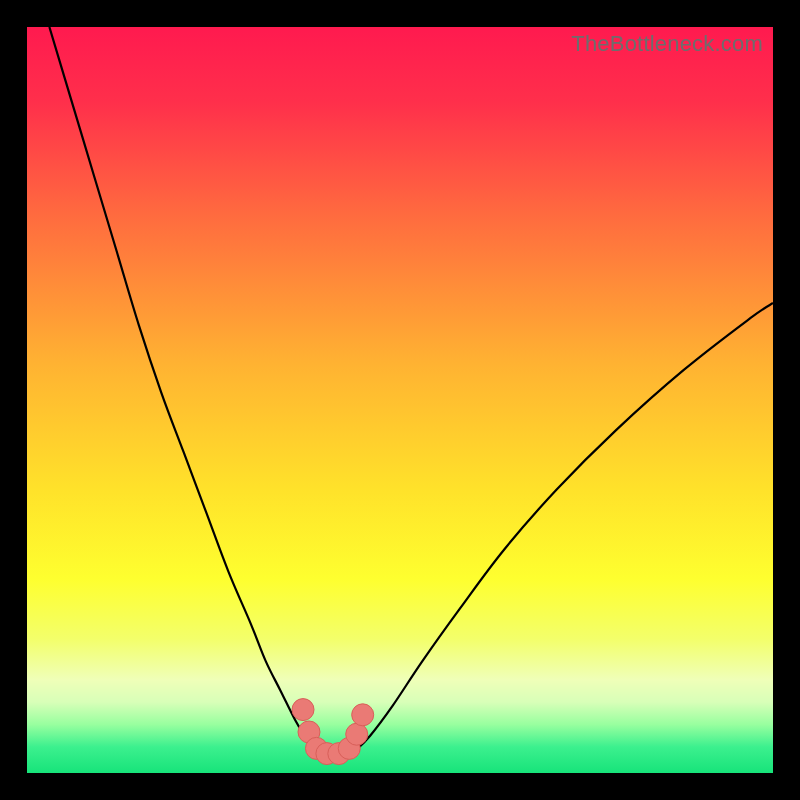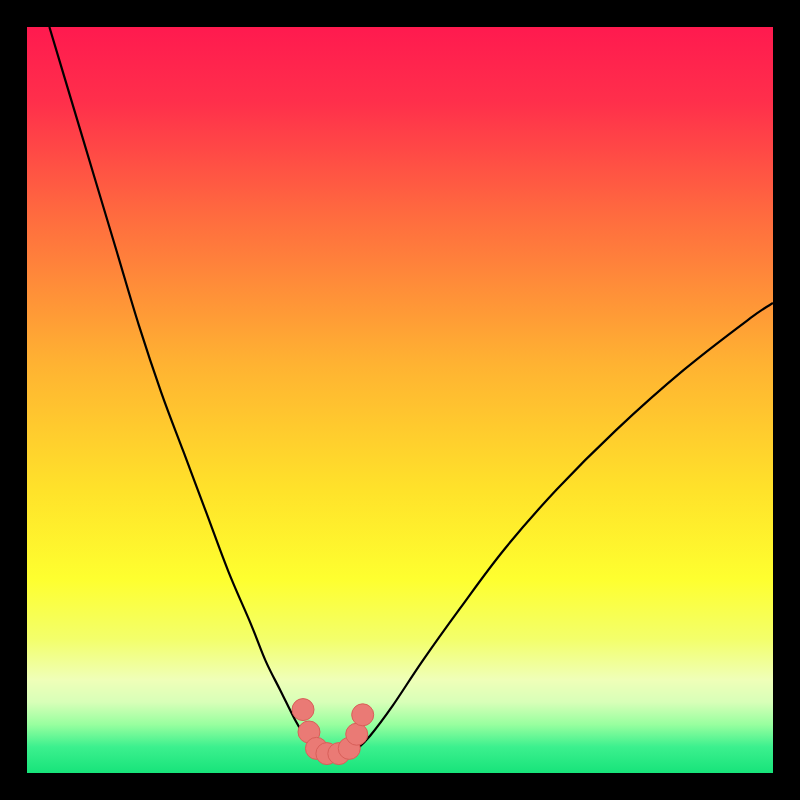--- a/index.html
+++ b/index.html
@@ -77,15 +77,16 @@
           <circle cx="281.98799999999994" cy="704.97" r="11" fill="#ea7a75" stroke="#d85f59" stroke-width="1"></circle>
           <circle cx="289.448" cy="721.382" r="11" fill="#ea7a75" stroke="#d85f59" stroke-width="1"></circle>
           <circle cx="299.892" cy="726.604" r="11" fill="#ea7a75" stroke="#d85f59" stroke-width="1"></circle>
           <circle cx="311.828" cy="726.604" r="11" fill="#ea7a75" stroke="#d85f59" stroke-width="1"></circle>
           <circle cx="322.27200000000005" cy="721.382" r="11" fill="#ea7a75" stroke="#d85f59" stroke-width="1"></circle>
           <circle cx="329.732" cy="707.208" r="11" fill="#ea7a75" stroke="#d85f59" stroke-width="1"></circle>
           <circle cx="335.7" cy="687.812" r="11" fill="#ea7a75" stroke="#d85f59" stroke-width="1"></circle>
         </g>
     </svg>
 
+    <div class="watermark">TheBottleneck.com</div>
 
   </div>
 </div>
 
 </body></html>

